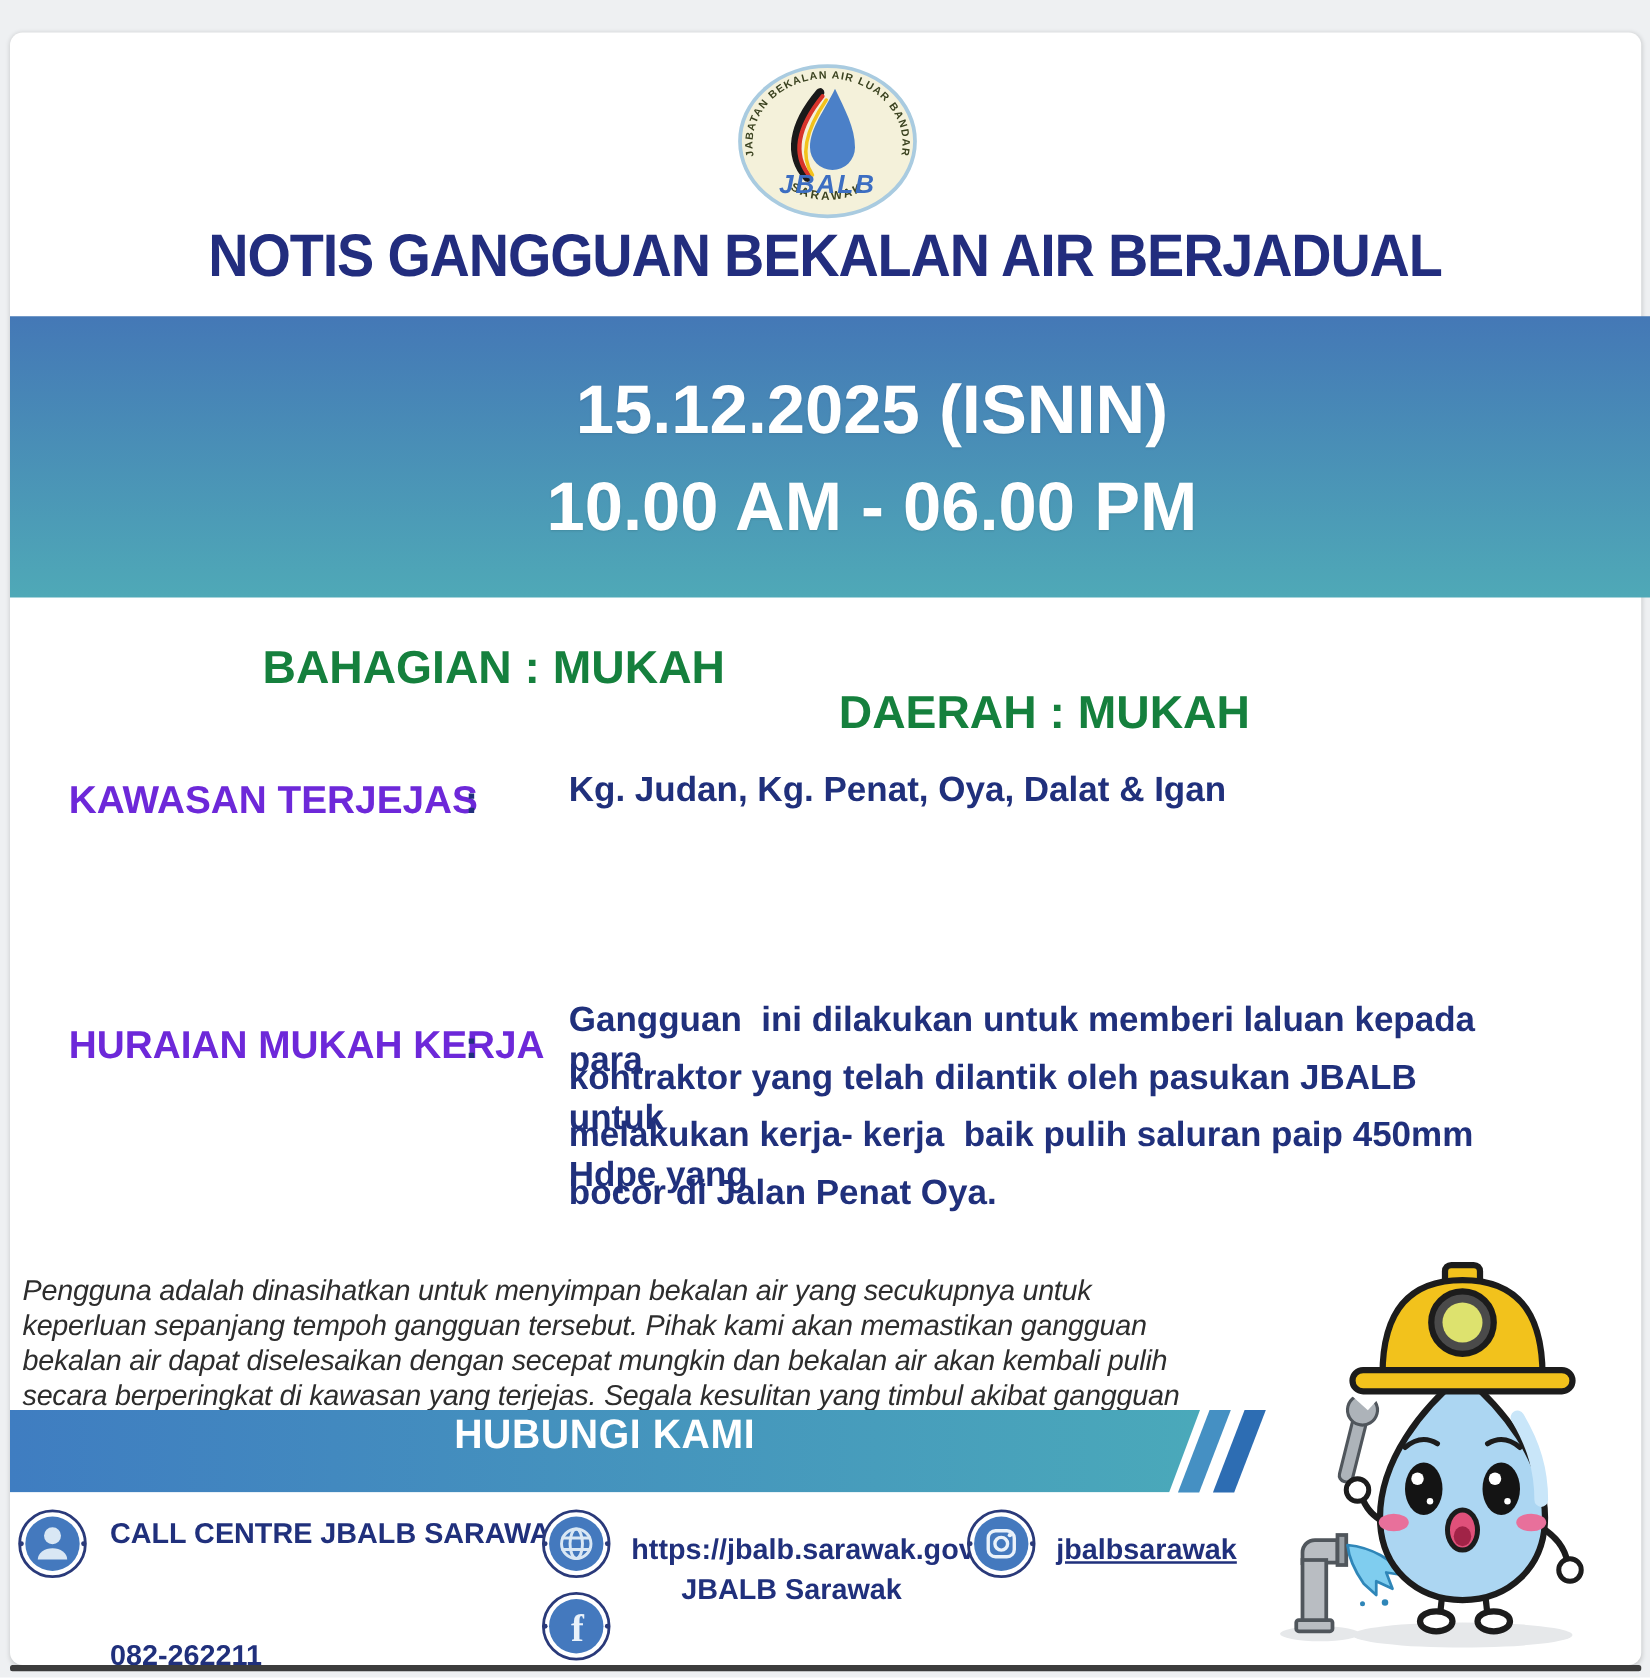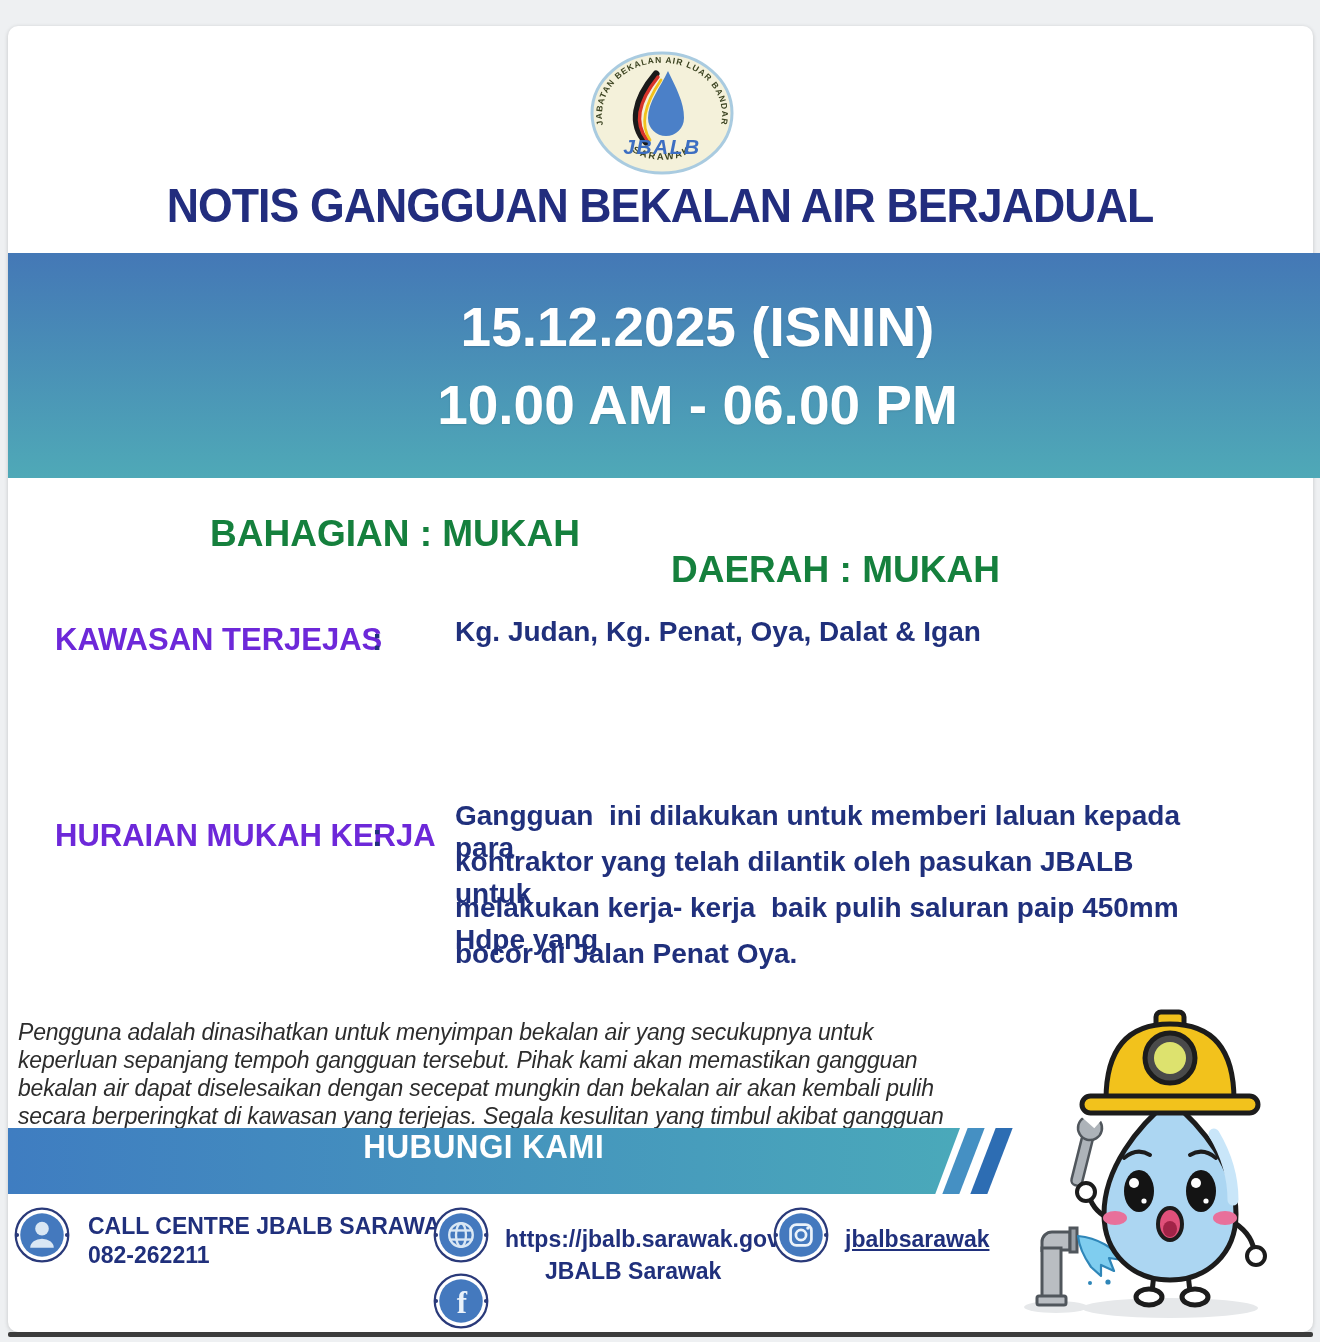--- a/index.html
+++ b/index.html
@@ -128,21 +128,21 @@
     <svg width="58" height="58" viewBox="0 0 64 64">
       <circle cx="32" cy="32" r="29" fill="#ffffff" stroke="#2A3A7A" stroke-width="2.5"></circle>
       <circle cx="4.5" cy="32" r="2.2" fill="#2A3A7A"></circle>
         <circle cx="59.5" cy="32" r="2.2" fill="#2A3A7A"></circle>
       <circle cx="32" cy="32" r="24" fill="#4479BE"></circle>
       <circle cx="32" cy="25" r="7.5" fill="#D9E7F4"></circle>
       <path d="M19,46 a13,10 0 0 1 26,0 z" fill="#D9E7F4"></path>
     </svg>
   </div>
   <div class="abs contact-text" style="left:88px;top:1213px;">CALL CENTRE JBALB SARAWAK</div>
-  <div class="abs contact-text" style="left:88px;top:1242px;">082-262211</div>
+  <div class="abs contact-text" style="left:88px;top:1311px;">082-262211</div>
 
   <div class="abs badge" style="left:432px;top:1206px;">
     <svg width="58" height="58" viewBox="0 0 64 64">
       <circle cx="32" cy="32" r="29" fill="#ffffff" stroke="#2A3A7A" stroke-width="2.5"></circle>
       <circle cx="4.5" cy="32" r="2.2" fill="#2A3A7A"></circle>
         <circle cx="59.5" cy="32" r="2.2" fill="#2A3A7A"></circle>
       <circle cx="32" cy="32" r="24" fill="#4479BE"></circle>
       <g stroke="#D9E7F4" stroke-width="2.6" fill="none">
         <circle cx="32" cy="32" r="13"></circle>
         <ellipse cx="32" cy="32" rx="5.5" ry="13"></ellipse>

